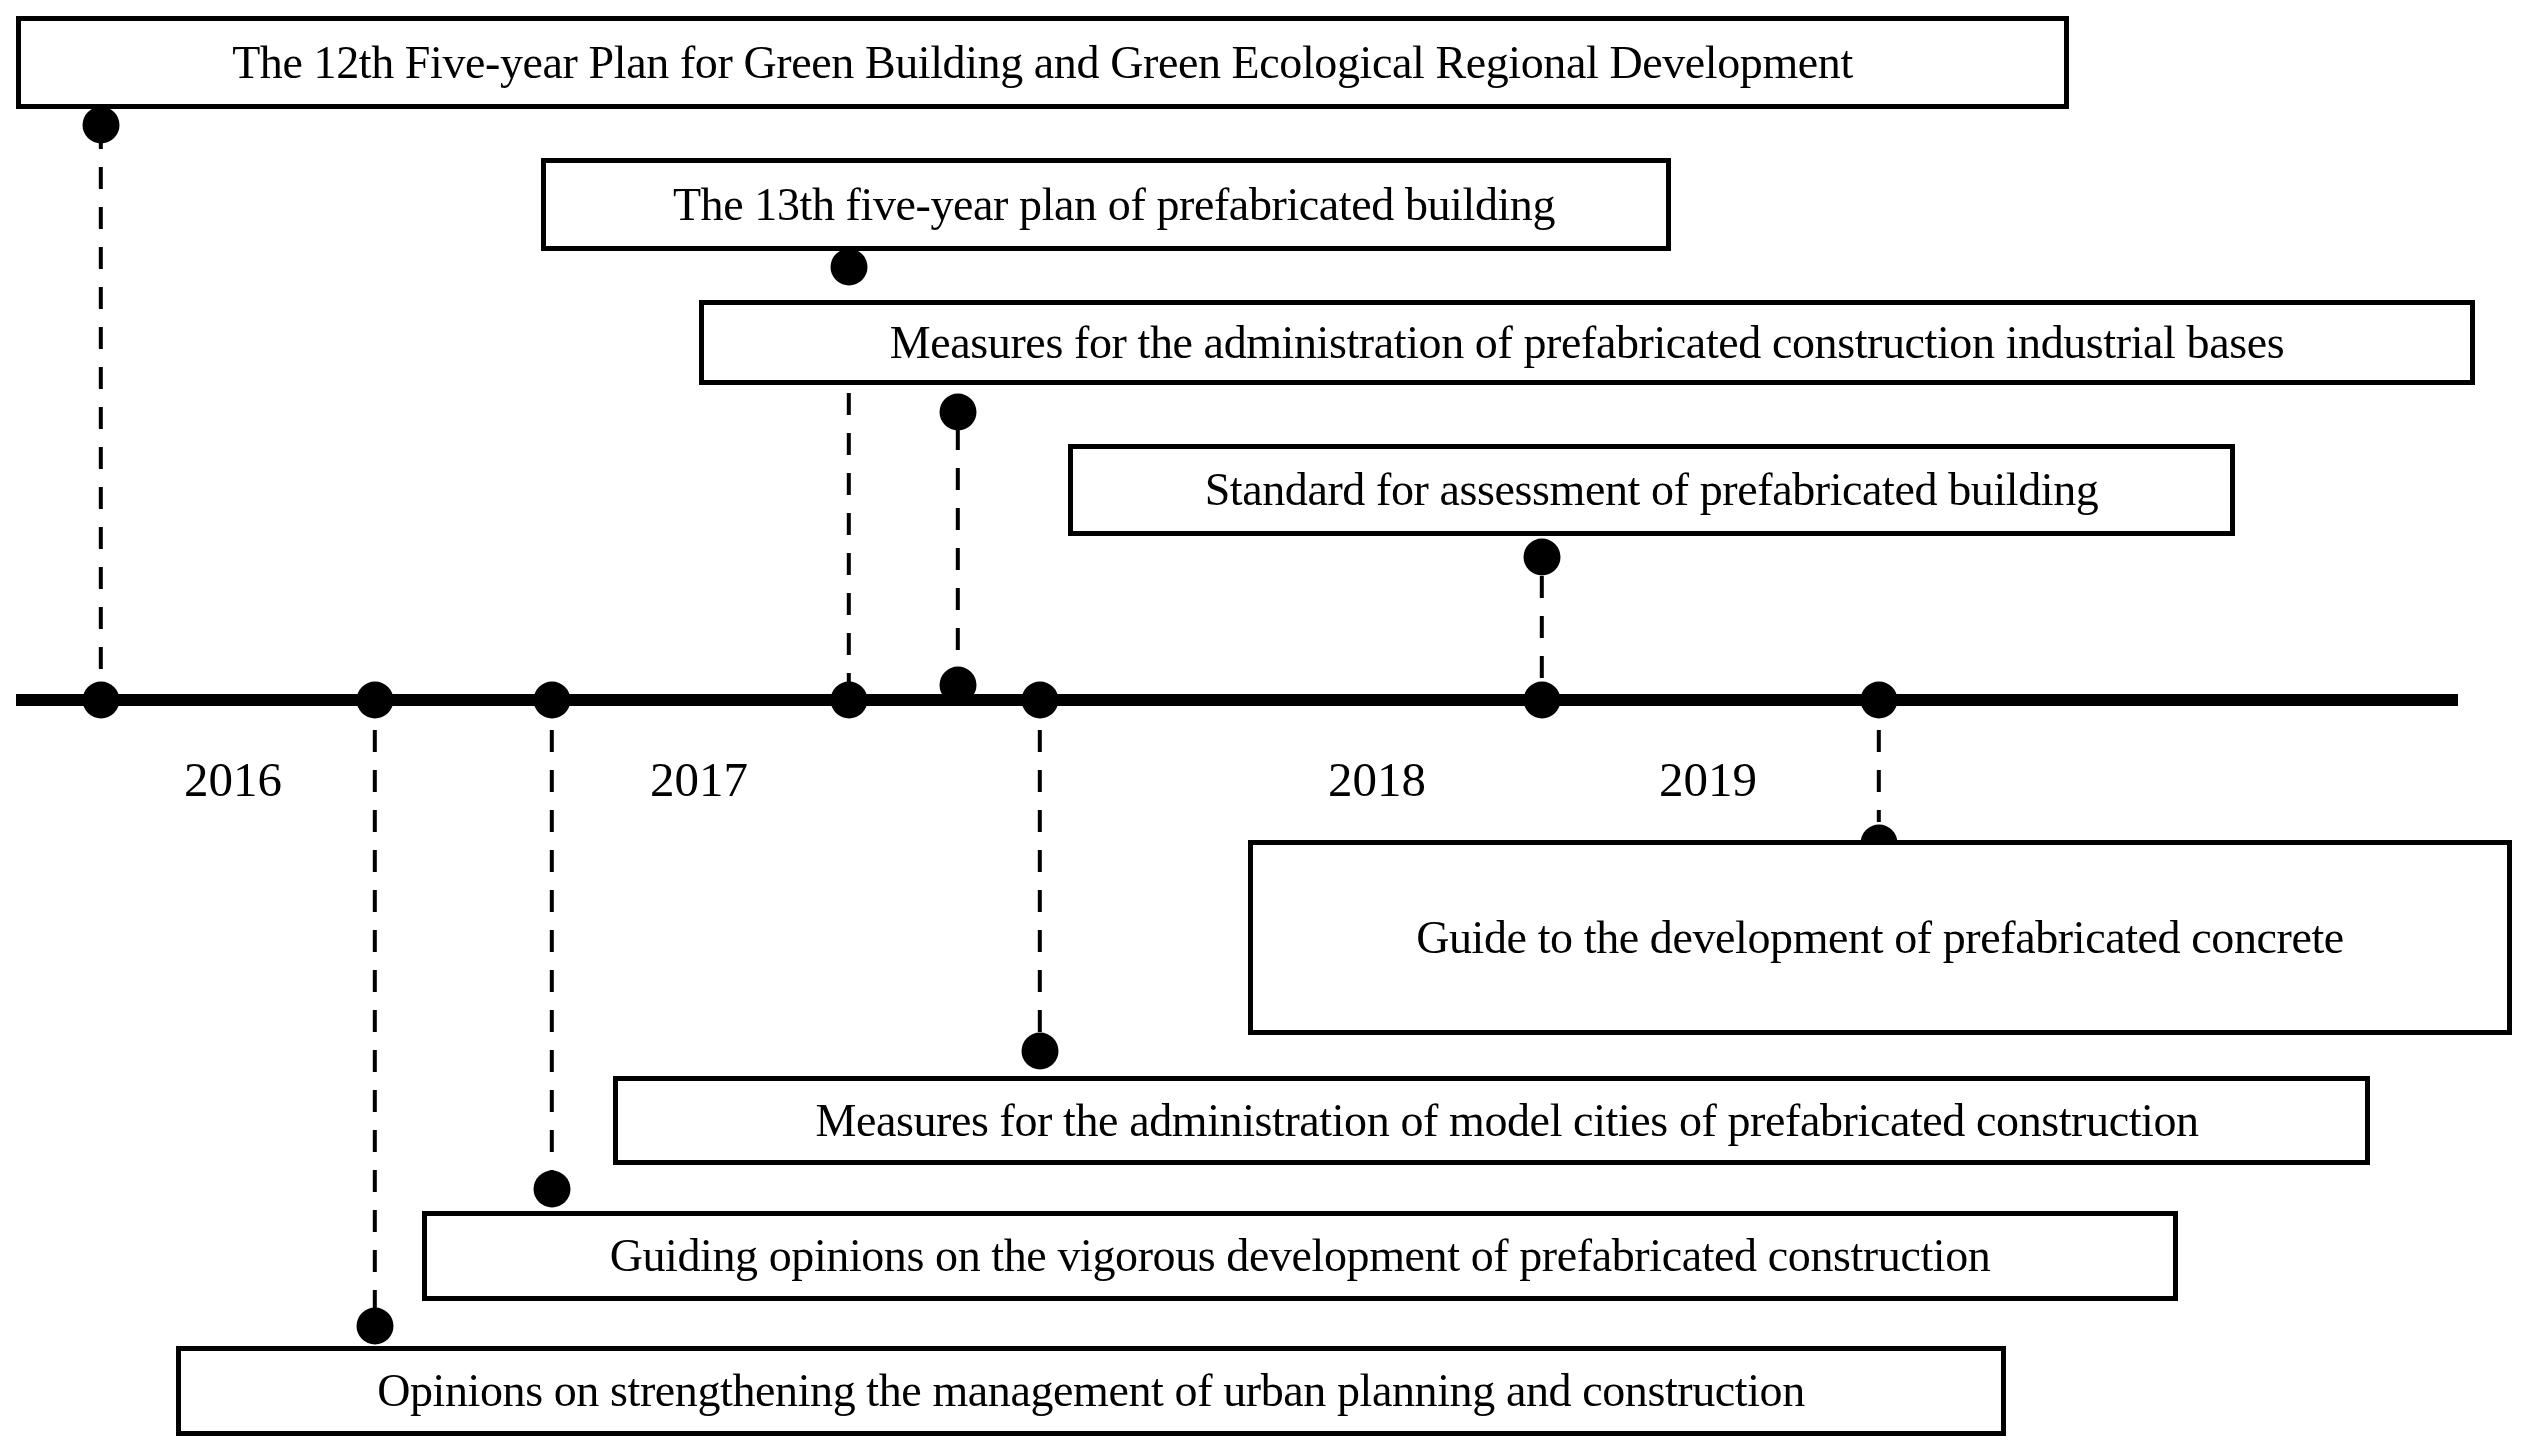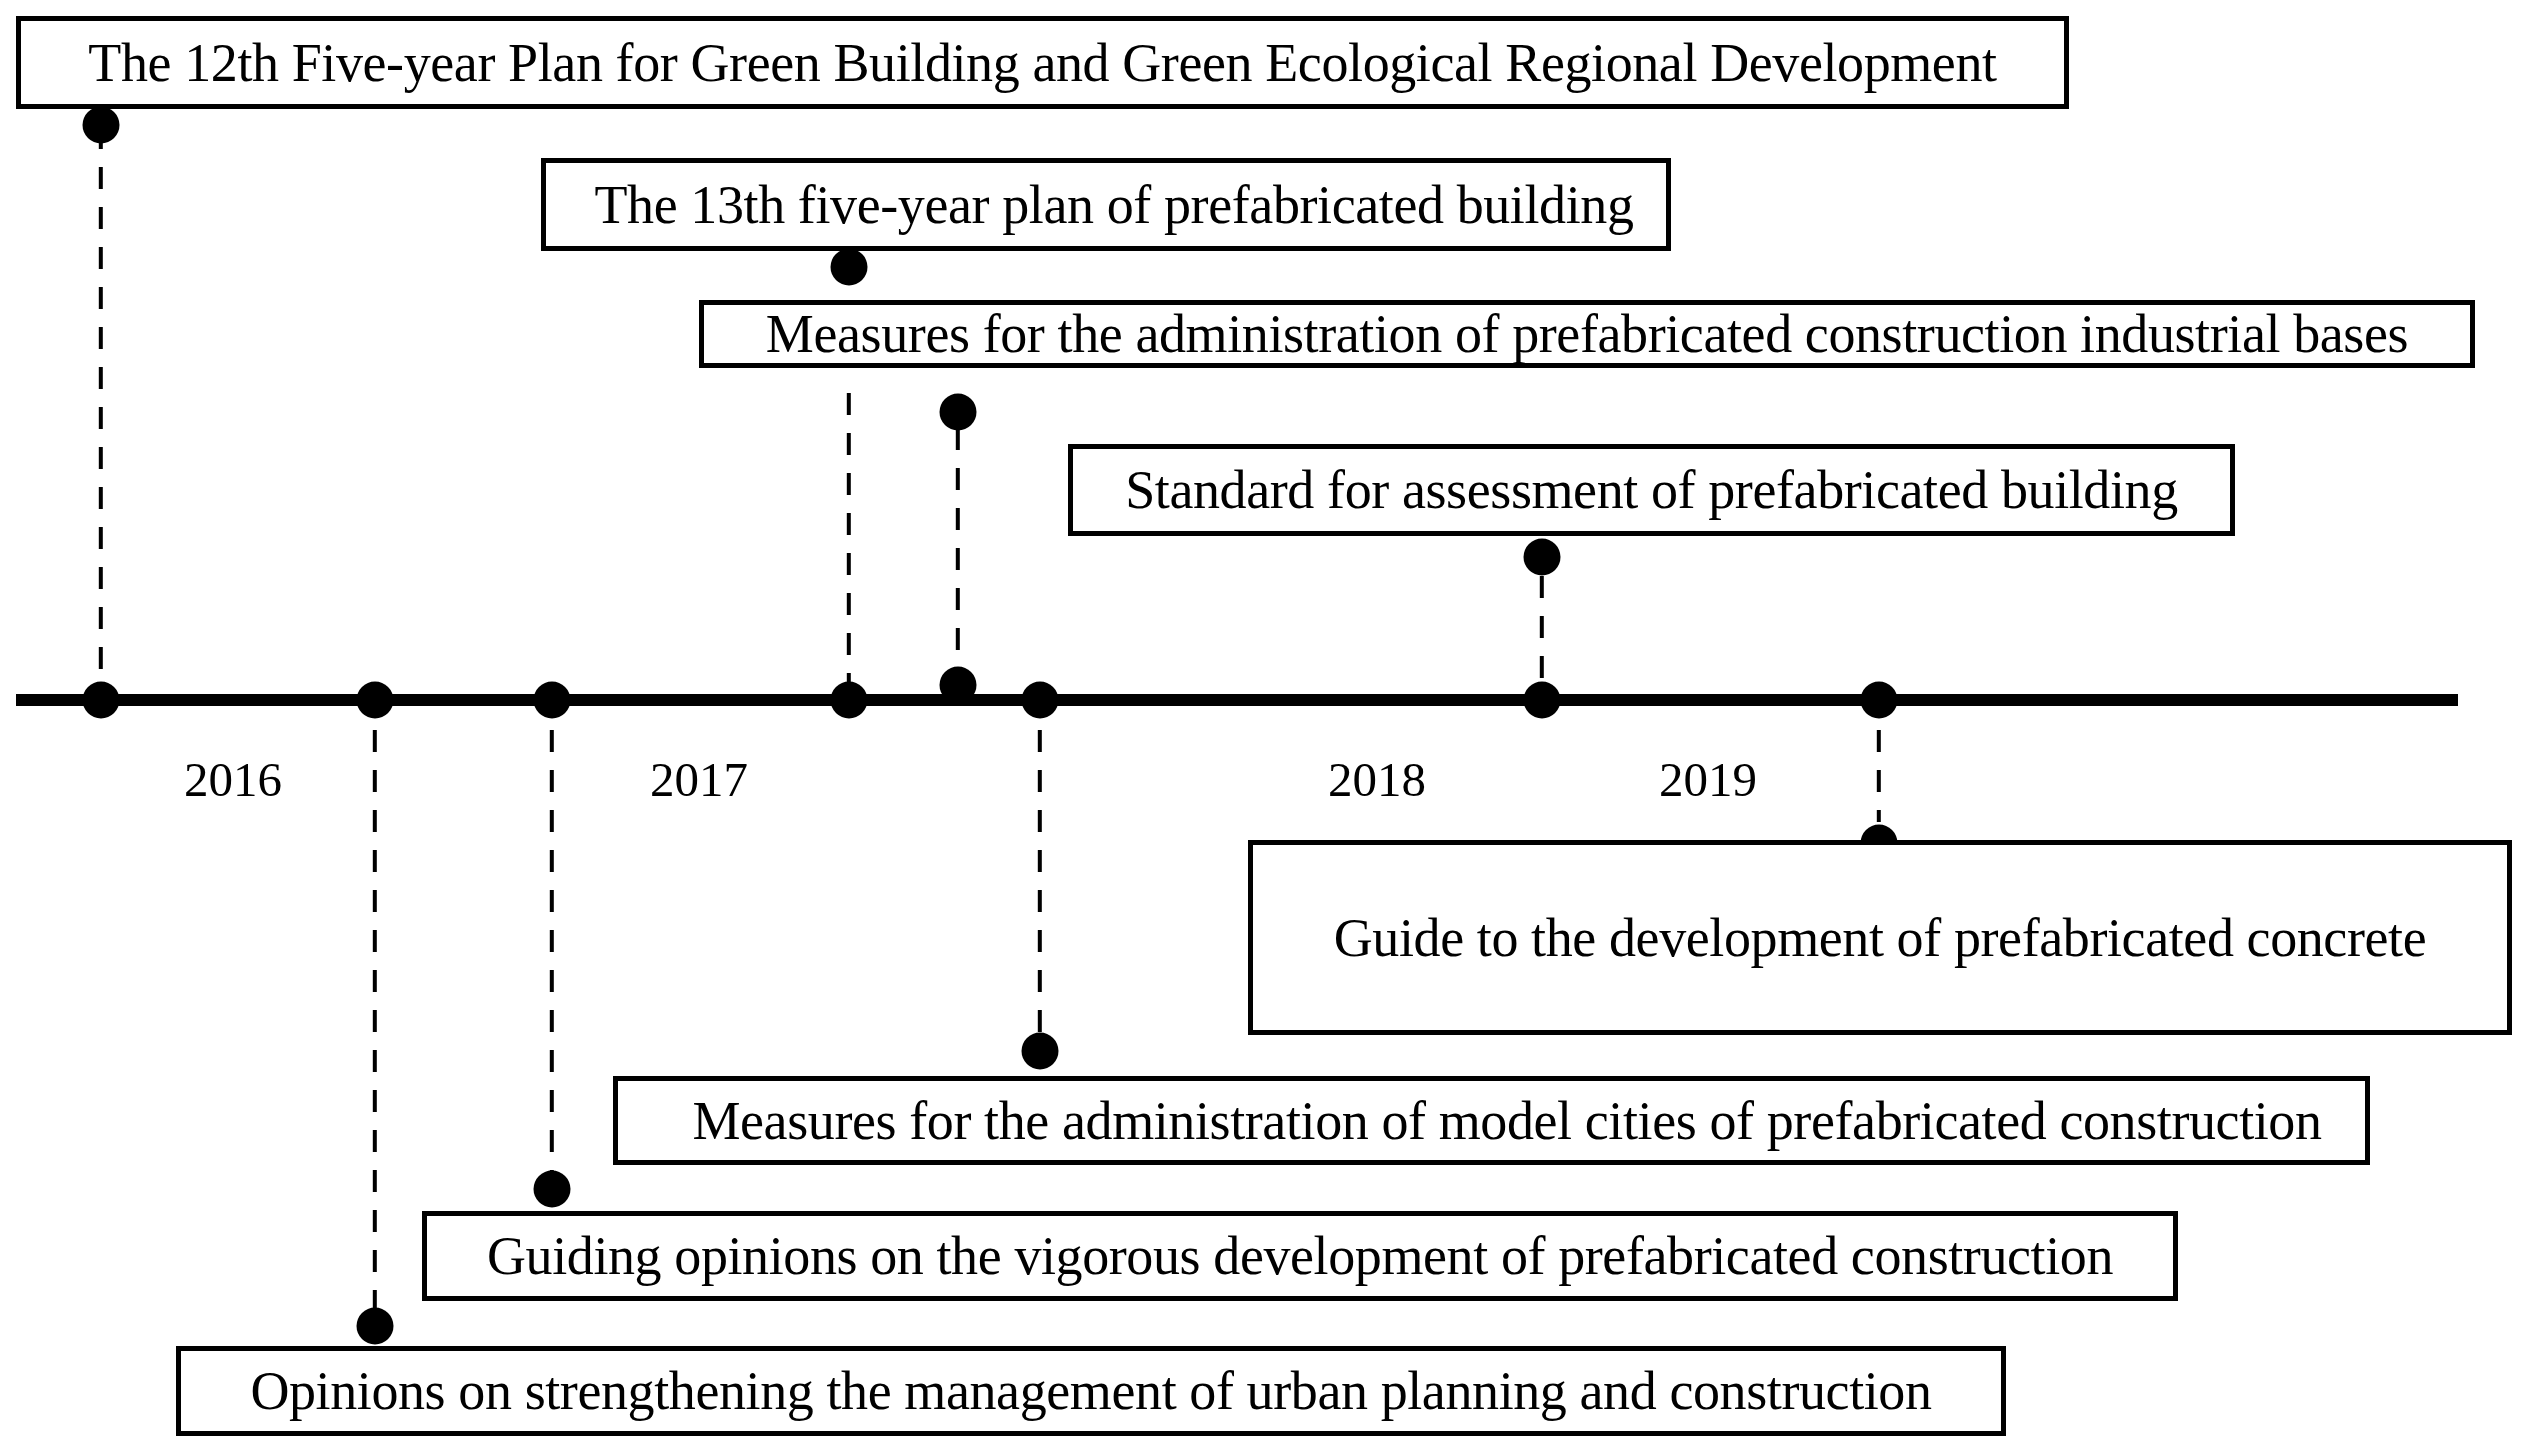--- a/index.html
+++ b/index.html
@@ -1,20 +1,20 @@
 <!DOCTYPE html>
 <html style="font-size:11.8px"><head>
 <meta charset="utf-8">
 <style>
   html, body { margin:0; padding:0; background:#ffffff; }
   body { width:2525px; height:1456px; position:relative; overflow:hidden;
          font-family:"Liberation Serif","DejaVu Serif",serif; color:#000; }
   .box { position:absolute; box-sizing:border-box; border:5.2px solid #000; background:#fff;
          display:flex; align-items:center; justify-content:center; text-align:center; }
-  .box span { font-size:54px; line-height:1; white-space:nowrap; letter-spacing:-0.4px; }
+  .box span { font-size:46px; line-height:1; white-space:nowrap; letter-spacing:-0.4px; }
   .box.two { flex-direction:row; justify-content:space-around; }
   .box.two span { line-height:1.0; }
   .axis { position:absolute; left:16px; width:2442px; top:694px; height:11.8px; background:#000; }
   .dot { position:absolute; width:37px; height:37px; border-radius:50%; background:#000;
          transform:translate(-50%,-50%); }
   .dash { position:absolute; width:4.4px; transform:translateX(-50%);
           background:repeating-linear-gradient(to bottom,#000 0 22px,transparent 22px 40px); }
   .year { position:absolute; font-size:49px; transform:translate(-50%,-50%); white-space:nowrap; }
 </style>
 </head>
@@ -53,21 +53,21 @@
 <div class="dot" style="left:1040px;top:1051px;"></div>
 <div class="dot" style="left:1542px;top:557px;"></div>
 <div class="dot" style="left:1879px;top:843px;"></div>
 
 <div class="box" style="left:16px;top:16px;width:2053px;height:93px;">
   <span>The 12th Five-year Plan for Green Building and Green Ecological Regional Development</span>
 </div>
 <div class="box" style="left:541px;top:158px;width:1130px;height:93px;padding-left:16px;">
   <span>The 13th five-year plan of prefabricated building</span>
 </div>
-<div class="box" style="left:699px;top:300px;width:1776px;height:68px;">
+<div class="box" style="left:699px;top:300px;width:1776px;height:85px;">
   <span>Measures for the administration of prefabricated construction industrial bases</span>
 </div>
 <div class="box" style="left:1068px;top:444px;width:1167px;height:92px;">
   <span>Standard for assessment of prefabricated building</span>
 </div>
 <div class="box two" style="left:1248px;top:840px;width:1264px;height:195px;">
   <span>Guide to the development of prefabricated concrete</span>
 </div>
 <div class="box" style="left:613px;top:1076px;width:1757px;height:89px;padding-left:31px;">
   <span>Measures for the administration of model cities of prefabricated construction</span>

